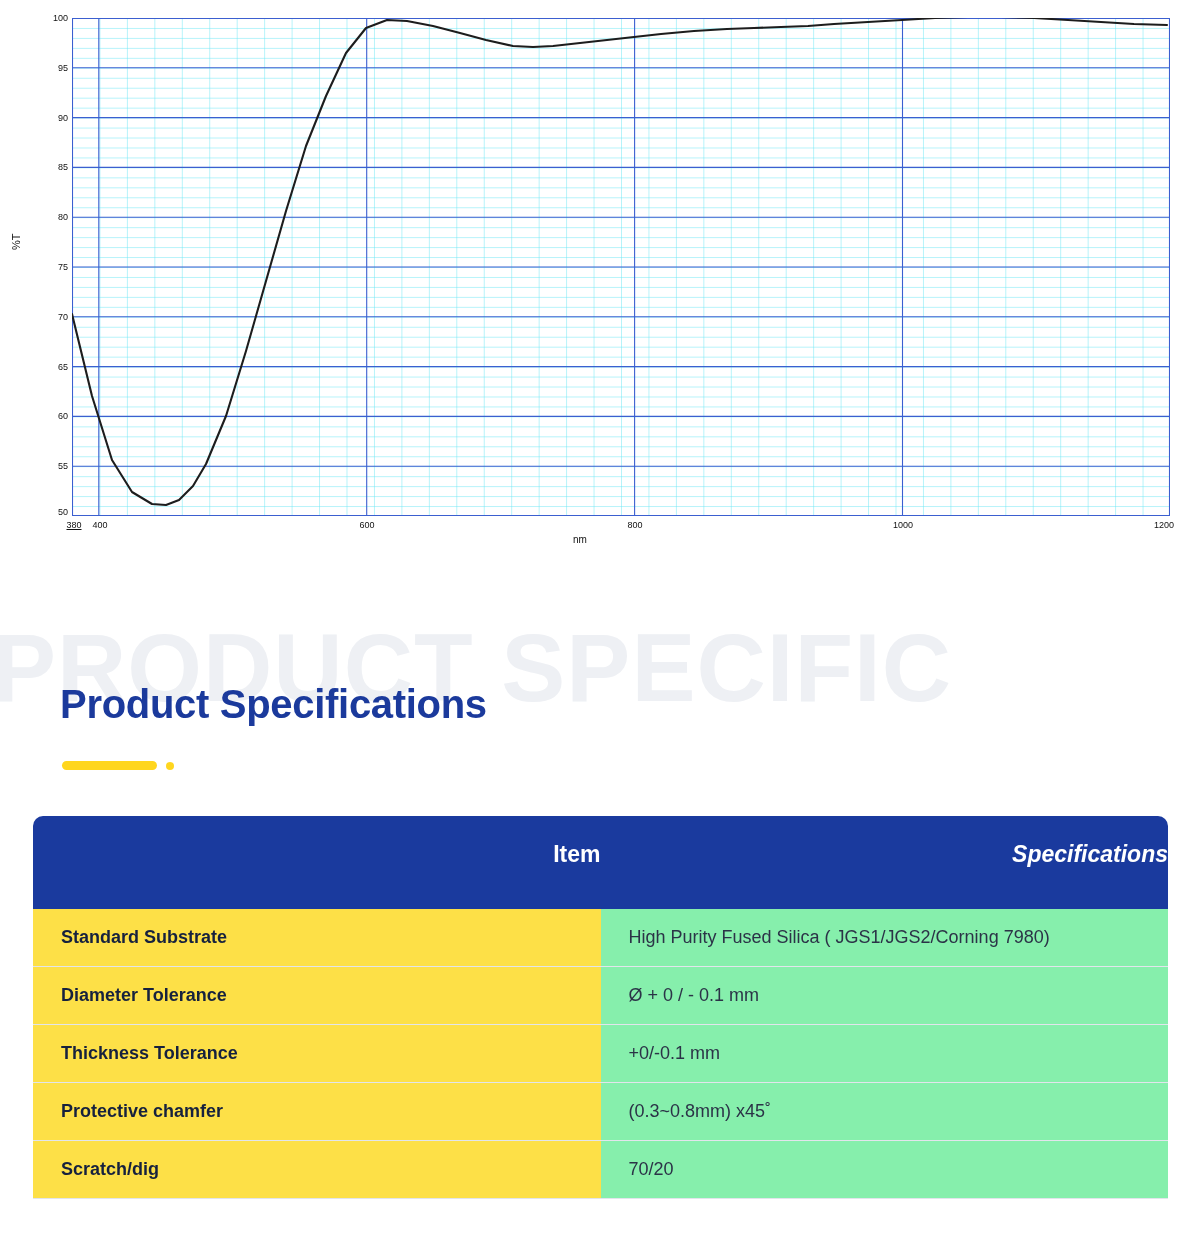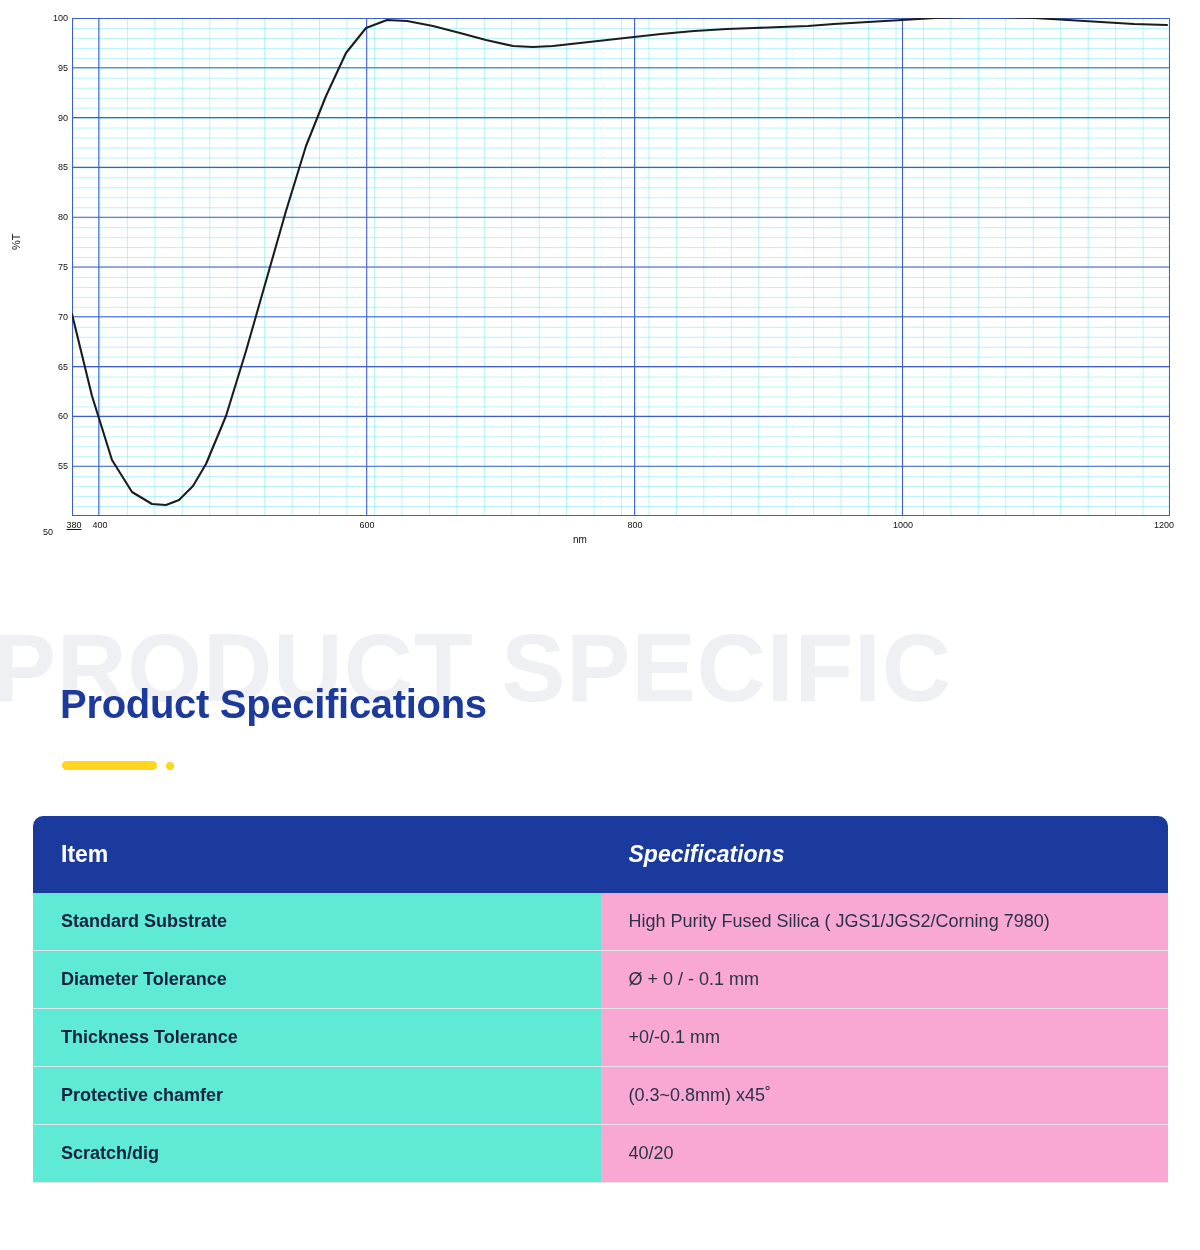--- a/index.html
+++ b/index.html
@@ -125,46 +125,46 @@
     top: 196px;
     width: 1135px;
     border-collapse: collapse;
     table-layout: fixed;
   }
   table.spec-table th {
     background: #1a3a9e;
     color: #ffffff;
     font-size: 23px;
     font-weight: 700;
-    text-align: left;
-    padding: 25px 0 25px 28px;
+    text-align: right;
+    padding: 25px 0 41px 28px;
     border: none;
   }
   table.spec-table th:first-child {
     border-top-left-radius: 10px;
   }
   table.spec-table th:last-child {
     border-top-right-radius: 10px;
     font-style: italic;
   }
   table.spec-table td {
     font-size: 18px;
     padding: 18px 0 18px 28px;
     border-bottom: 1px solid #e2e5ec;
     vertical-align: middle;
   }
   table.spec-table td.item-cell {
     font-weight: 700;
     color: #16213e;
-    background: #5eead4;
+    background: #fde047;
     width: 352px;
   }
   table.spec-table td.spec-cell {
     color: #2b3347;
-    background: #f9a8d4;
+    background: #86efac;
   }
   table.spec-table tr:last-child td {
     border-bottom: 1px solid #e2e5ec;
   }
 </style>
 </head>
 <body>
 
 <div class="chart-section">
 
@@ -209,21 +209,21 @@
     <div class="ytick" style="top:0px;">100</div>
     <div class="ytick" style="top:49.8px;">95</div>
     <div class="ytick" style="top:99.6px;">90</div>
     <div class="ytick" style="top:149.4px;">85</div>
     <div class="ytick" style="top:199.2px;">80</div>
     <div class="ytick" style="top:249px;">75</div>
     <div class="ytick" style="top:298.8px;">70</div>
     <div class="ytick" style="top:348.6px;">65</div>
     <div class="ytick" style="top:398.4px;">60</div>
     <div class="ytick" style="top:448.2px;">55</div>
-    <div class="ytick" style="top:514px;text-align:center;">50</div>
+    <div class="ytick" style="top:494px;">50</div>
 
     <div class="xtick" style="left:2px;text-decoration:underline;">380</div>
     <div class="xtick" style="left:28px;">400</div>
     <div class="xtick" style="left:295px;">600</div>
     <div class="xtick" style="left:563px;">800</div>
     <div class="xtick" style="left:831px;">1000</div>
     <div class="xtick" style="left:1092px;">1200</div>
   </div>
 
   <div class="chart-xlabel">nm</div>
@@ -254,17 +254,17 @@
       <tr>
         <td class="item-cell">Thickness Tolerance</td>
         <td class="spec-cell">+0/-0.1 mm</td>
       </tr>
       <tr>
         <td class="item-cell">Protective chamfer</td>
         <td class="spec-cell">(0.3~0.8mm) x45˚</td>
       </tr>
       <tr>
         <td class="item-cell">Scratch/dig</td>
-        <td class="spec-cell">40/20</td>
+        <td class="spec-cell">70/20</td>
       </tr>
     </tbody>
   </table>
 </div>
 
 </body></html>

